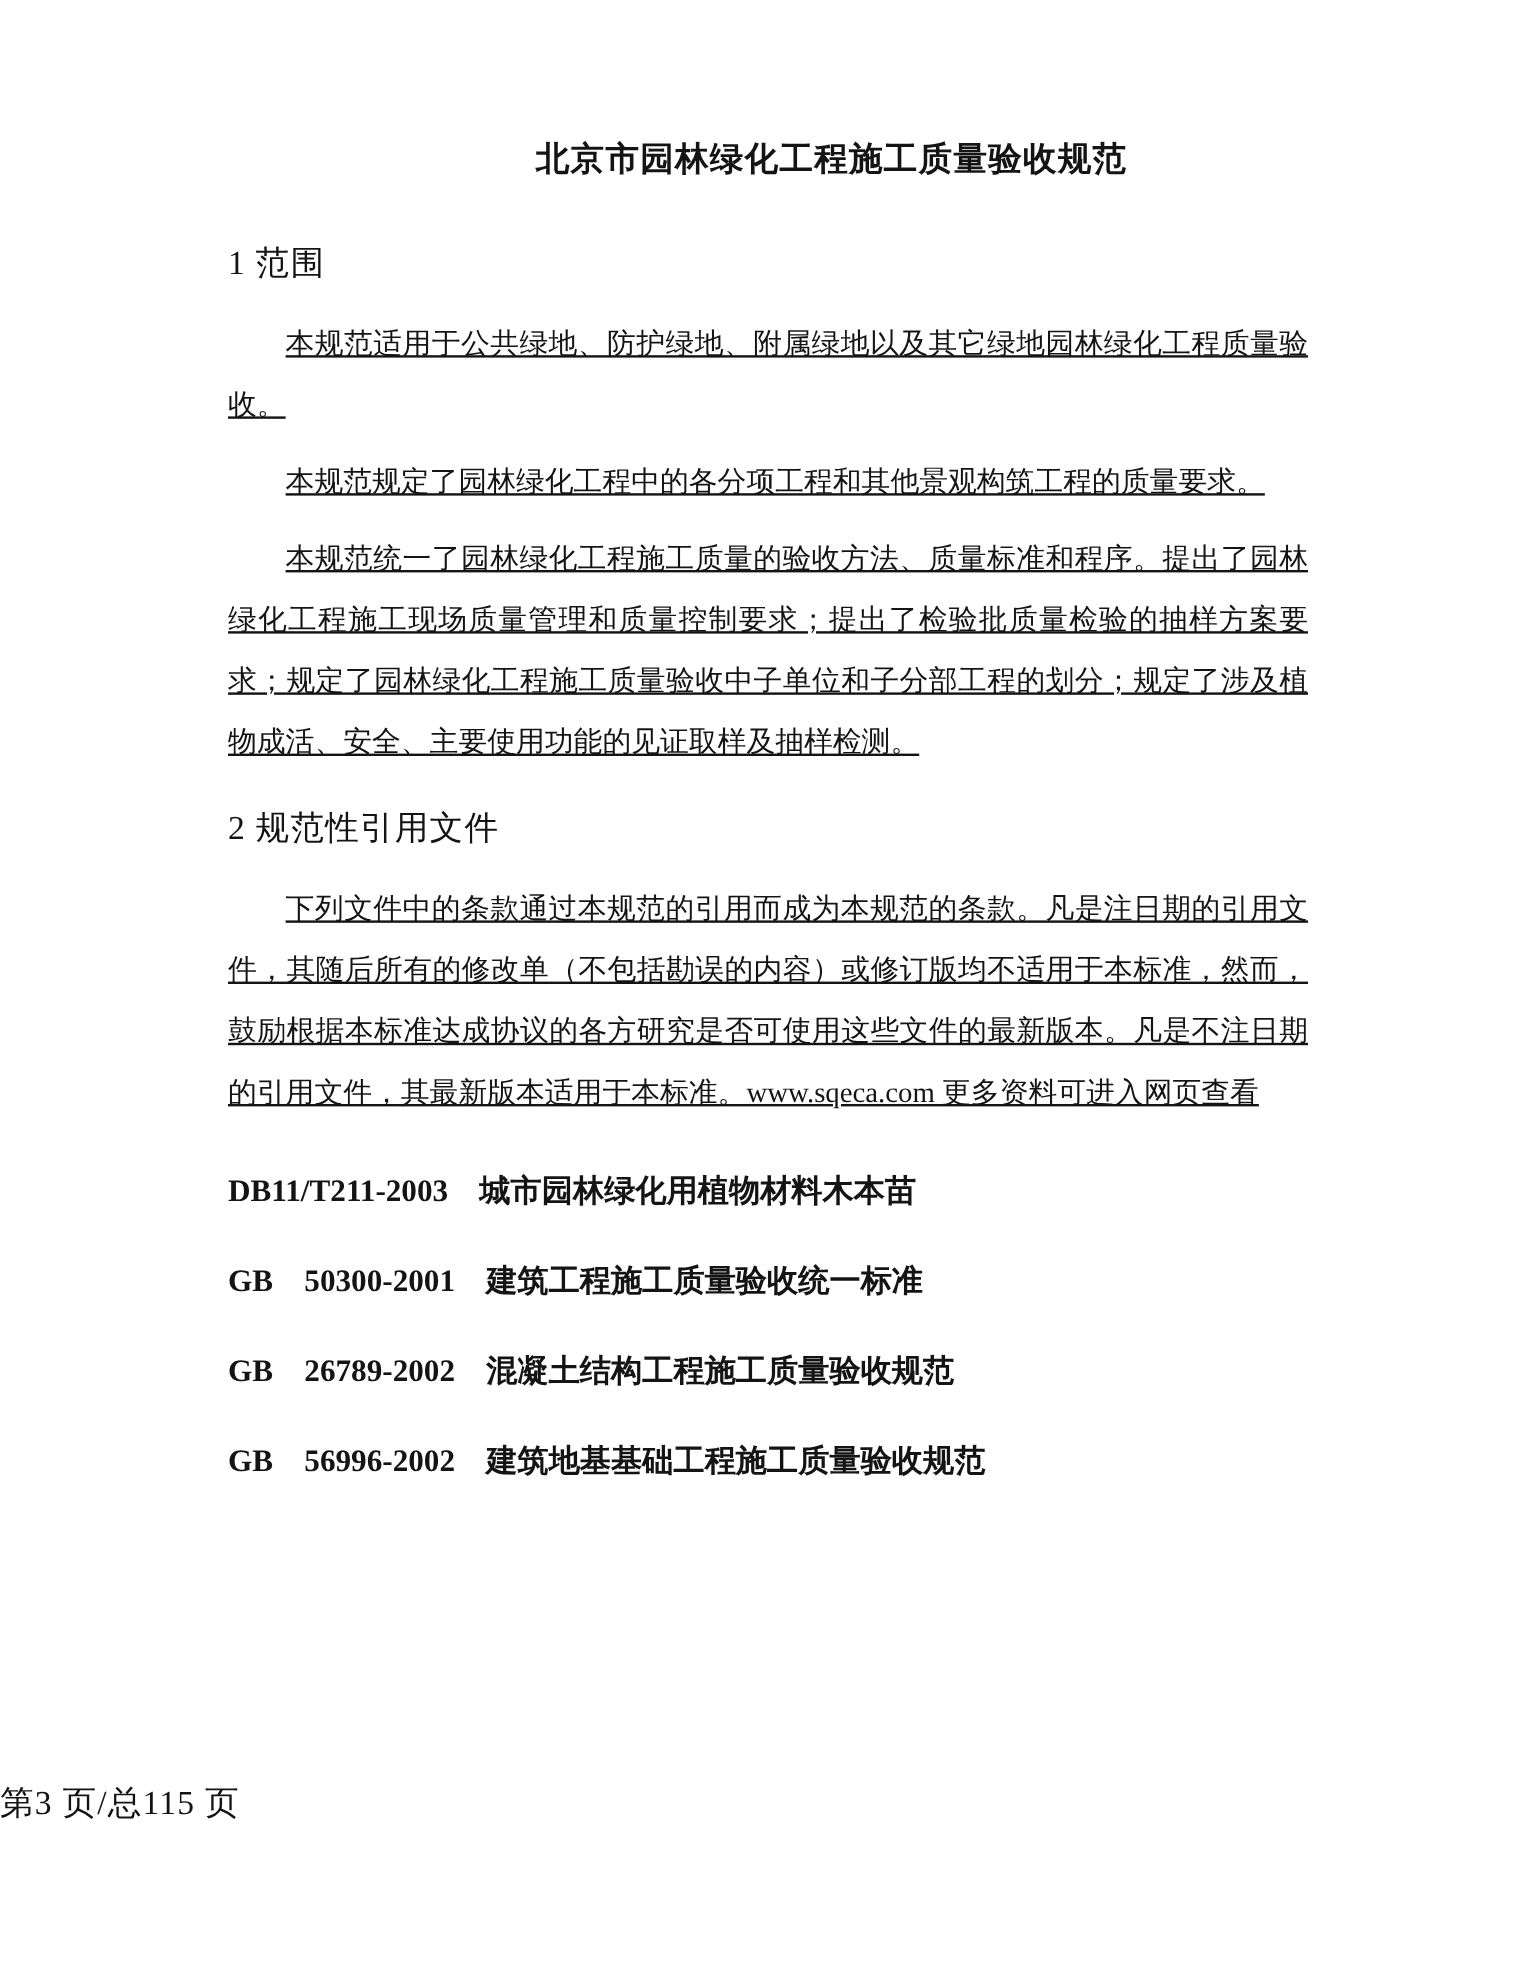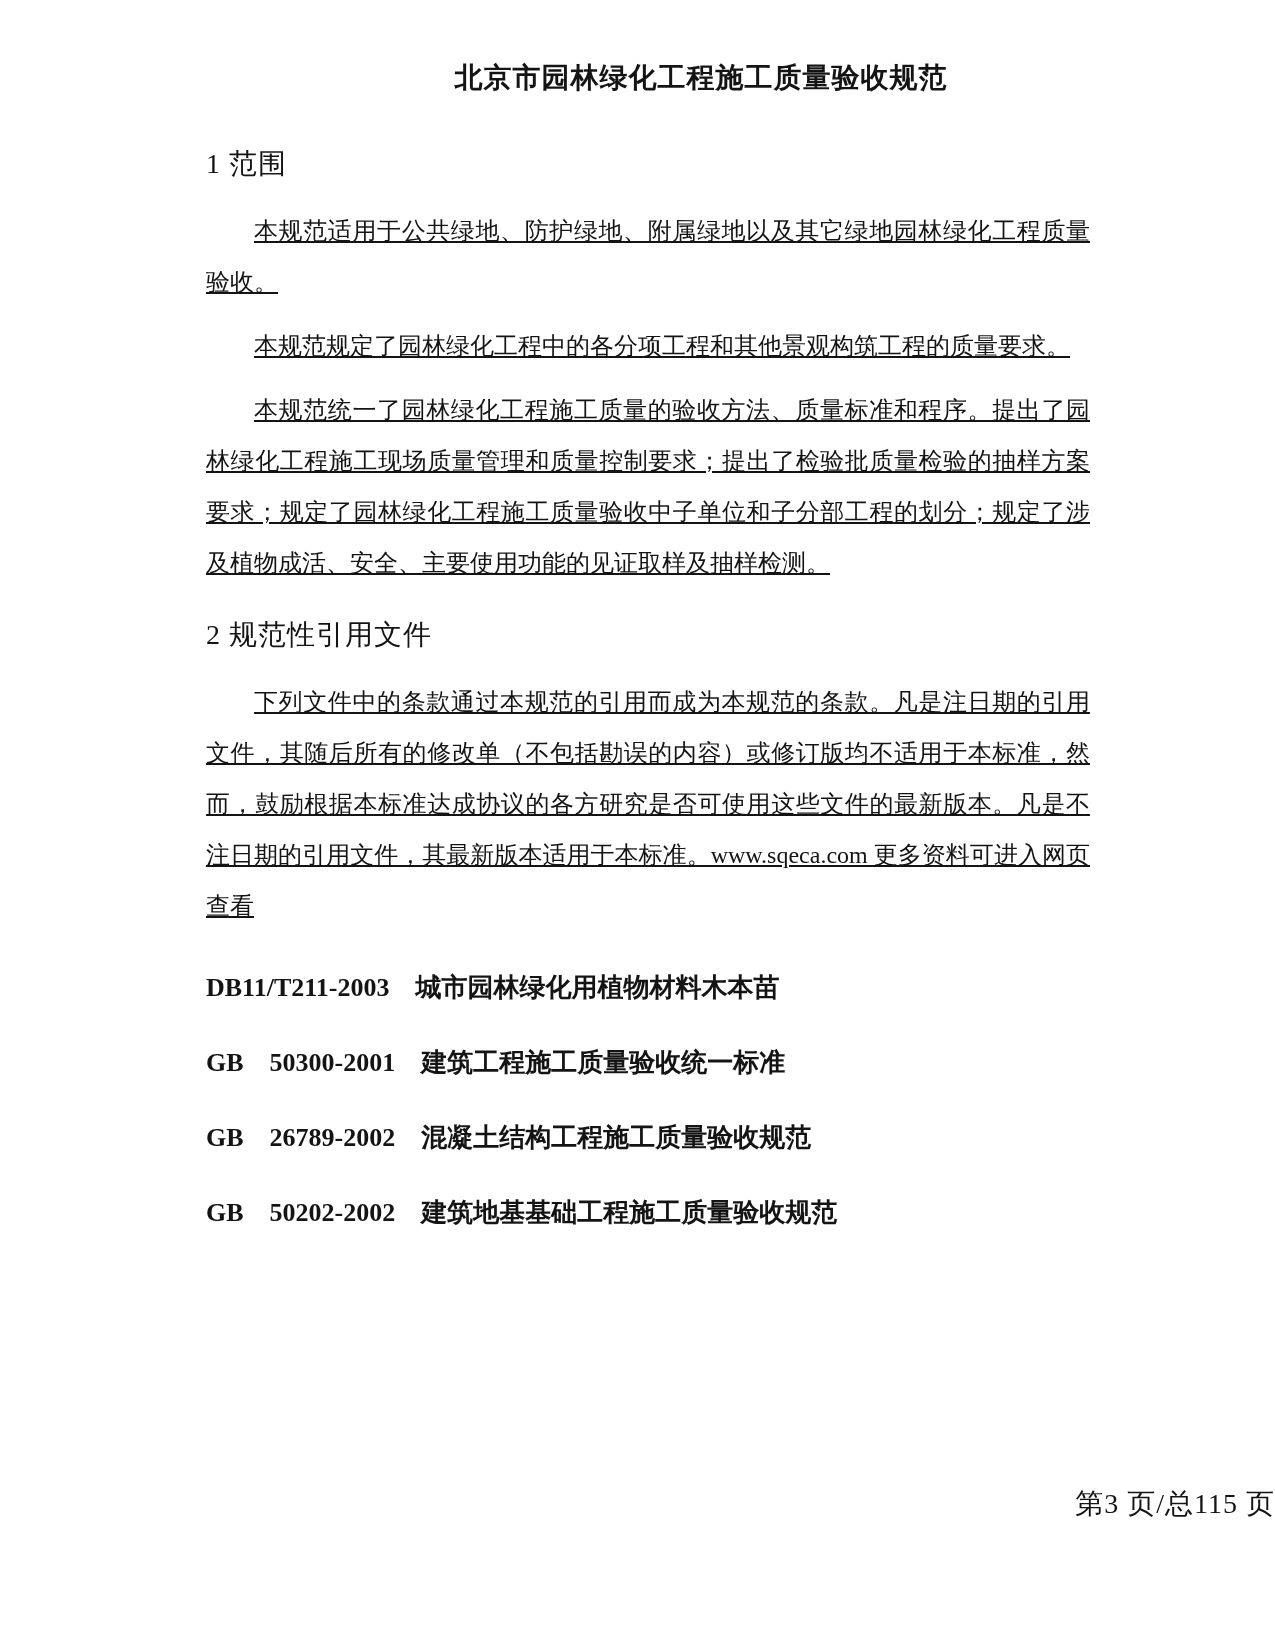--- a/index.html
+++ b/index.html
@@ -11,22 +11,21 @@
     position: relative;
     width: 1275px;
     height: 1650px;
     margin: 0 auto;
     background: #ffffff;
     color: #141414;
     font-family: "Liberation Serif", "DejaVu Serif", serif;
     overflow: hidden;
   }
   .content {
-    padding: 60px 185px 0 190px; 
-    margin-left: 16px;
+    padding: 116px 185px 0 190px; 
   }
   .doc-title {
     margin: 0 0 50px 0;
     padding-left: 106px;          
     font-size: 28px;
     line-height: 36px;
     font-weight: bold;
     letter-spacing: 1px;
     text-align: center;
     white-space: nowrap;
@@ -58,21 +57,21 @@
     font-size: 26px;
     line-height: 51px;
     white-space: nowrap;
     font-weight: bold;
   }
   .footer {
     position: absolute;
     top: 1484px;
     left: 0;
     right: 0;
-    text-align: right;
+    text-align: left;
     font-size: 28px;
     line-height: 40px;
     letter-spacing: 1px;
   }
 </style>
 </head>
 <body>
 
 <div class="page">
   <div class="content">
@@ -87,21 +86,21 @@
     </section>
 
     <section>
       <h2 class="sec-heading gap-above">2 规范性引用文件</h2>
       <p class="para">下列文件中的条款通过本规范的引用而成为本规范的条款。凡是注日期的引用文件，其随后所有的修改单（不包括勘误的内容）或修订版均不适用于本标准，然而，鼓励根据本标准达成协议的各方研究是否可使用这些文件的最新版本。凡是不注日期的引用文件，其最新版本适用于本标准。www.sqeca.com 更多资料可进入网页查看</p>
 
       <div class="ref-list">
         <p class="ref-item">DB11/T211-2003　城市园林绿化用植物材料木本苗</p>
         <p class="ref-item">GB　50300-2001　建筑工程施工质量验收统一标准</p>
         <p class="ref-item">GB　26789-2002　混凝土结构工程施工质量验收规范</p>
-        <p class="ref-item">GB　50202-2002　建筑地基基础工程施工质量验收规范</p>
+        <p class="ref-item">GB　56996-2002　建筑地基基础工程施工质量验收规范</p>
       </div>
     </section>
 
   </div>
 
   <div class="footer">
     <span>第3 页/总115 页</span>
   </div>
 </div>
 

